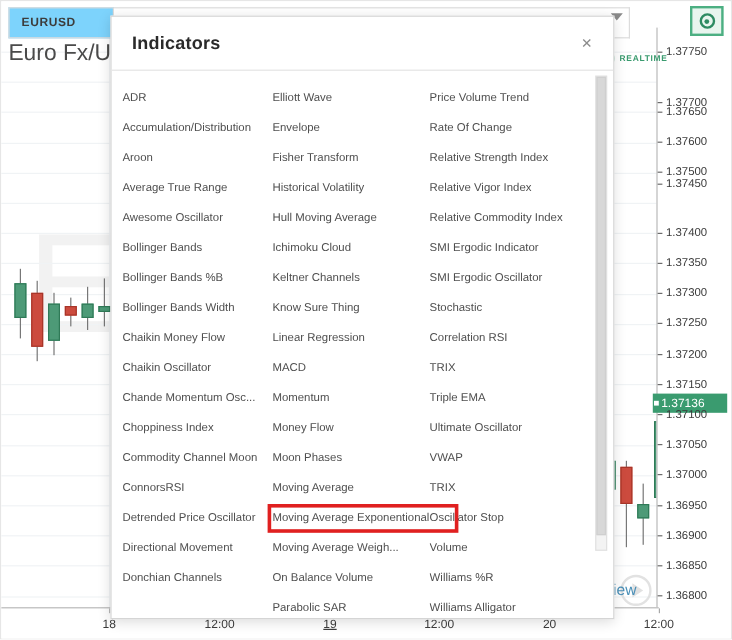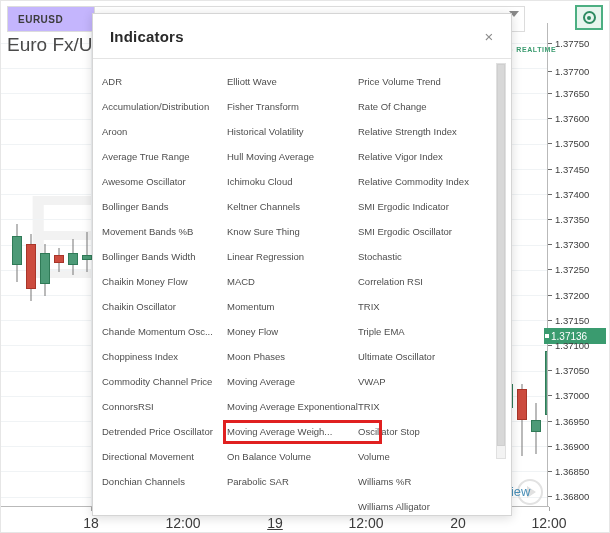--- a/index.html
+++ b/index.html
@@ -42,21 +42,21 @@
     font-family: "Liberation Sans", sans-serif;
     user-select: none;
   }
 
   
   #symbol-chip {
     position: absolute;
     left: 6px; top: 5px;
     width: 88px; height: 26px;
     border: 1px solid #dcdcdc;
-    background: #c4b5fd;
+    background: #7dd3fc;
     display: flex; align-items: center;
     padding-left: 10px;
     font-size: 10px;
     letter-spacing: .5px;
     color: #3c3c3c;
     font-weight: bold;
   }
   #symbol-fullname {
     position: absolute;
     left: 6px; top: 33px;
@@ -165,21 +165,21 @@
   
   #time-axis {
     position: absolute;
     left: 0; top: 505px;
     width: 548px; height: 27px;
     border-top: 1px solid #b9b9b9;
   }
   .time-tick {
     position: absolute;
     top: 8px;
-    font-size: 14px;
+    font-size: 10px;
     color: #3c3c3c;
     transform: translateX(-50%);
     white-space: nowrap;
   }
   .time-notch {
     position: absolute;
     top: 0;
     width: 1px; height: 4px;
     background: #a8a8a8;
   }
@@ -415,37 +415,37 @@
 
   <div id="price-axis">
     <div id="price-badge" style="top: 305.169px; background: rgb(58, 155, 111);">
       <span class="marker"></span>
       <span>1.37136</span>
     </div>
   <div class="price-tick" style="top: 14px;">
         <span class="dash"></span>
         <span>1.37750</span>
       </div>
-      <div class="price-tick" style="top: 42px;">
+      <div class="price-tick" style="top: 56px;">
         <span class="dash"></span>
         <span>1.37700</span>
       </div>
       <div class="price-tick" style="top: 64.4px;">
         <span class="dash"></span>
         <span>1.37650</span>
       </div>
       <div class="price-tick" style="top: 89.6px;">
         <span class="dash"></span>
         <span>1.37600</span>
       </div>
       <div class="price-tick" style="top: 114.8px;">
         <span class="dash"></span>
         <span>1.37500</span>
       </div>
-      <div class="price-tick" style="top: 140px;">
+      <div class="price-tick" style="top: 124px;">
         <span class="dash"></span>
         <span>1.37450</span>
       </div>
       <div class="price-tick" style="top: 165.2px;">
         <span class="dash"></span>
         <span>1.37400</span>
       </div>
       <div class="price-tick" style="top: 190.4px;">
         <span class="dash"></span>
         <span>1.37350</span>
@@ -539,34 +539,35 @@
 
     <div id="dialog-body">
       <div id="indicator-columns">
         <div class="ind-col c0">
             <div class="ind-item">ADR</div>
             <div class="ind-item">Accumulation/Distribution</div>
             <div class="ind-item">Aroon</div>
             <div class="ind-item">Average True Range</div>
             <div class="ind-item">Awesome Oscillator</div>
             <div class="ind-item">Bollinger Bands</div>
-            <div class="ind-item">Movement Bands %B</div>
+            <div class="ind-item">Bollinger Bands %B</div>
             <div class="ind-item">Bollinger Bands Width</div>
             <div class="ind-item">Chaikin Money Flow</div>
             <div class="ind-item">Chaikin Oscillator</div>
             <div class="ind-item">Chande Momentum Osc...</div>
             <div class="ind-item">Choppiness Index</div>
-            <div class="ind-item">Commodity Channel Price</div>
+            <div class="ind-item">Commodity Channel Moon</div>
             <div class="ind-item">ConnorsRSI</div>
             <div class="ind-item">Detrended Price Oscillator</div>
             <div class="ind-item">Directional Movement</div>
             <div class="ind-item">Donchian Channels</div>
           </div>
         <div class="ind-col c1">
             <div class="ind-item">Elliott Wave</div>
+            <div class="ind-item">Envelope</div>
             <div class="ind-item">Fisher Transform</div>
             <div class="ind-item">Historical Volatility</div>
             <div class="ind-item">Hull Moving Average</div>
             <div class="ind-item">Ichimoku Cloud</div>
             <div class="ind-item">Keltner Channels</div>
             <div class="ind-item">Know Sure Thing</div>
             <div class="ind-item">Linear Regression</div>
             <div class="ind-item">MACD</div>
             <div class="ind-item">Momentum</div>
             <div class="ind-item">Money Flow</div>

